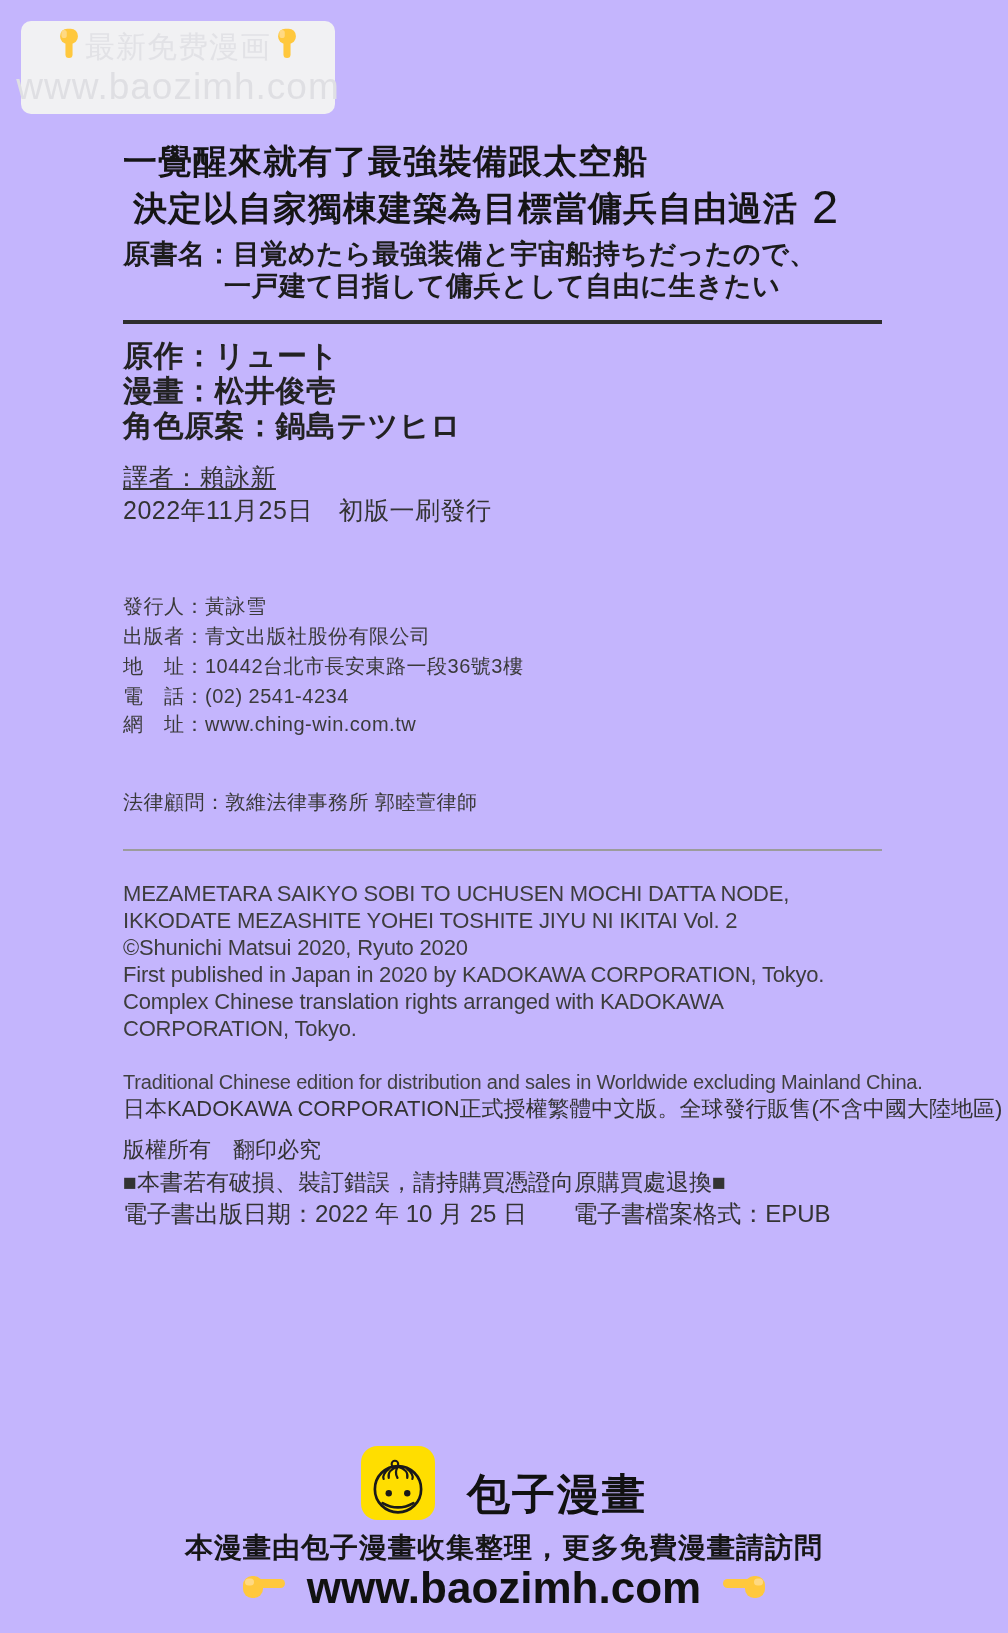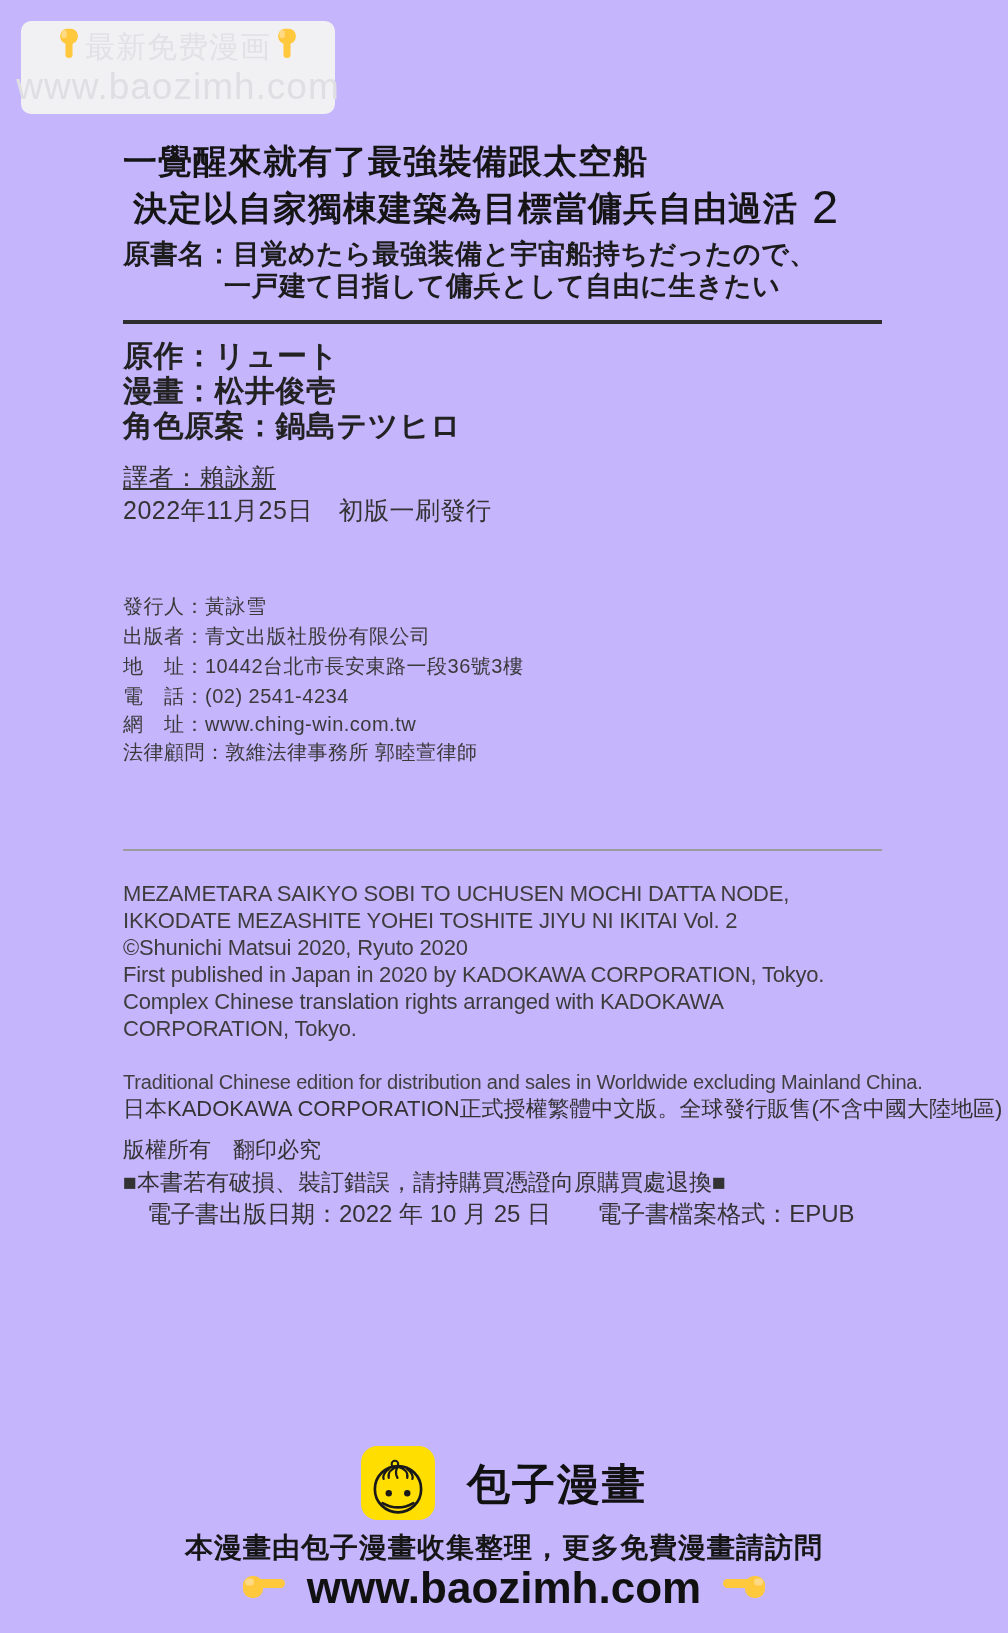--- a/index.html
+++ b/index.html
@@ -75,21 +75,21 @@
   }
   .zh-small {
     left: 123px; font-size: 22px; font-weight: 500;
     color: #333333; line-height: 27px;
   }
   .ebook-gap { display: inline-block; width: 46px; }
 
   
   .brand-row {
     position: absolute; left: 0; top: 1446px; width: 1008px;
-    display: flex; align-items: center; justify-content: center; gap: 32px;
+    display: flex; align-items: flex-end; justify-content: center; gap: 32px;
   }
   .brand-name { font-size: 43px; font-weight: 700; color: #111111; letter-spacing: 2px; }
   .footer-notice {
     position: absolute; left: 0; top: 1529px; width: 1008px;
     text-align: center; font-size: 28px; font-weight: 700;
     color: #161616; letter-spacing: 1px;
   }
   .url-row {
     position: absolute; left: 0; top: 1563px; width: 1008px;
     display: flex; align-items: center; justify-content: center; gap: 20px;
@@ -139,38 +139,38 @@
   <div class="abs sub-line" style="top:463px;text-decoration:underline;">譯者：賴詠新</div>
 
   <div class="abs sub-line" style="top:496px;">2022年11月25日　初版一刷發行</div>
 
   <div class="abs pub-line" style="top:592px;">發行人：黃詠雪</div>
   <div class="abs pub-line" style="top:622px;text-align:right;">出版者：青文出版社股份有限公司</div>
   <div class="abs pub-line" style="top:652px;">地　址：10442台北市長安東路一段36號3樓</div>
   <div class="abs pub-line" style="top:682px;">電　話：(02) 2541-4234</div>
   <div class="abs pub-line" style="top:710px;">網　址：www.ching-win.com.tw</div>
 
-  <div class="abs pub-line" style="top:738px;">法律顧問：敦維法律事務所  郭睦萱律師</div>
+  <div class="abs pub-line" style="top:788px;">法律顧問：敦維法律事務所  郭睦萱律師</div>
 
   <div class="abs rule-thin" style="top:849px;"></div>
 
   <div class="abs eng-line" style="top:881px;">MEZAMETARA SAIKYO SOBI TO UCHUSEN MOCHI DATTA NODE,</div>
   <div class="abs eng-line" style="top:908px;">IKKODATE MEZASHITE YOHEI TOSHITE JIYU NI IKITAI Vol. 2</div>
   <div class="abs eng-line" style="top:935px;">©Shunichi Matsui 2020, Ryuto 2020</div>
   <div class="abs eng-line" style="top:962px;">First published in Japan in 2020 by KADOKAWA CORPORATION, Tokyo.</div>
   <div class="abs eng-line" style="top:989px;">Complex Chinese translation rights arranged with KADOKAWA</div>
   <div class="abs eng-line" style="top:1016px;">CORPORATION, Tokyo.</div>
 
   <div class="abs fine-line" style="top:1070px;">Traditional Chinese edition for distribution and sales in Worldwide excluding Mainland China.</div>
   <div class="abs zh-small" style="top:1095px;">日本KADOKAWA CORPORATION正式授權繁體中文版。全球發行販售(不含中國大陸地區)</div>
 
   <div class="abs zh-small" style="top:1136px;">版權所有　翻印必究</div>
   <div class="abs zh-small" style="top:1169px; font-size:23px;">■本書若有破損、裝訂錯誤，請持購買憑證向原購買處退換■</div>
 
-  <div class="abs zh-small" style="top:1200px; font-size:24px;margin-left:24px;"><span>電子書出版日期：2022 年 10 月 25 日</span><span class="ebook-gap"></span><span>電子書檔案格式：EPUB</span></div>
+  <div class="abs zh-small" style="top:1200px; font-size:24px;"><span>電子書出版日期：2022 年 10 月 25 日</span><span class="ebook-gap"></span><span>電子書檔案格式：EPUB</span></div>
 
   <div class="brand-row">
     <span>
       <svg width="74" height="74" viewBox="0 0 72 72">
         <rect x="0" y="0" width="72" height="72" rx="16" fill="#FFDE00"></rect>
         <circle cx="36" cy="42" r="22.5" fill="#FFDE00" stroke="#191919" stroke-width="2.6"></circle>
         <path d="M36 20 c -7 2 -10 6.5 -9 11" fill="none" stroke="#191919" stroke-width="2.2" stroke-linecap="round"></path>
         <path d="M36 20 c 7 2 10 6.5 9 11" fill="none" stroke="#191919" stroke-width="2.2" stroke-linecap="round"></path>
         <path d="M36 20 c -2.5 3.5 -2.5 7.5 -0.5 11" fill="none" stroke="#191919" stroke-width="2.2" stroke-linecap="round"></path>
         <path d="M27 22.5 c -4.5 3 -6 7 -5 9.5" fill="none" stroke="#191919" stroke-width="2.2" stroke-linecap="round"></path>

